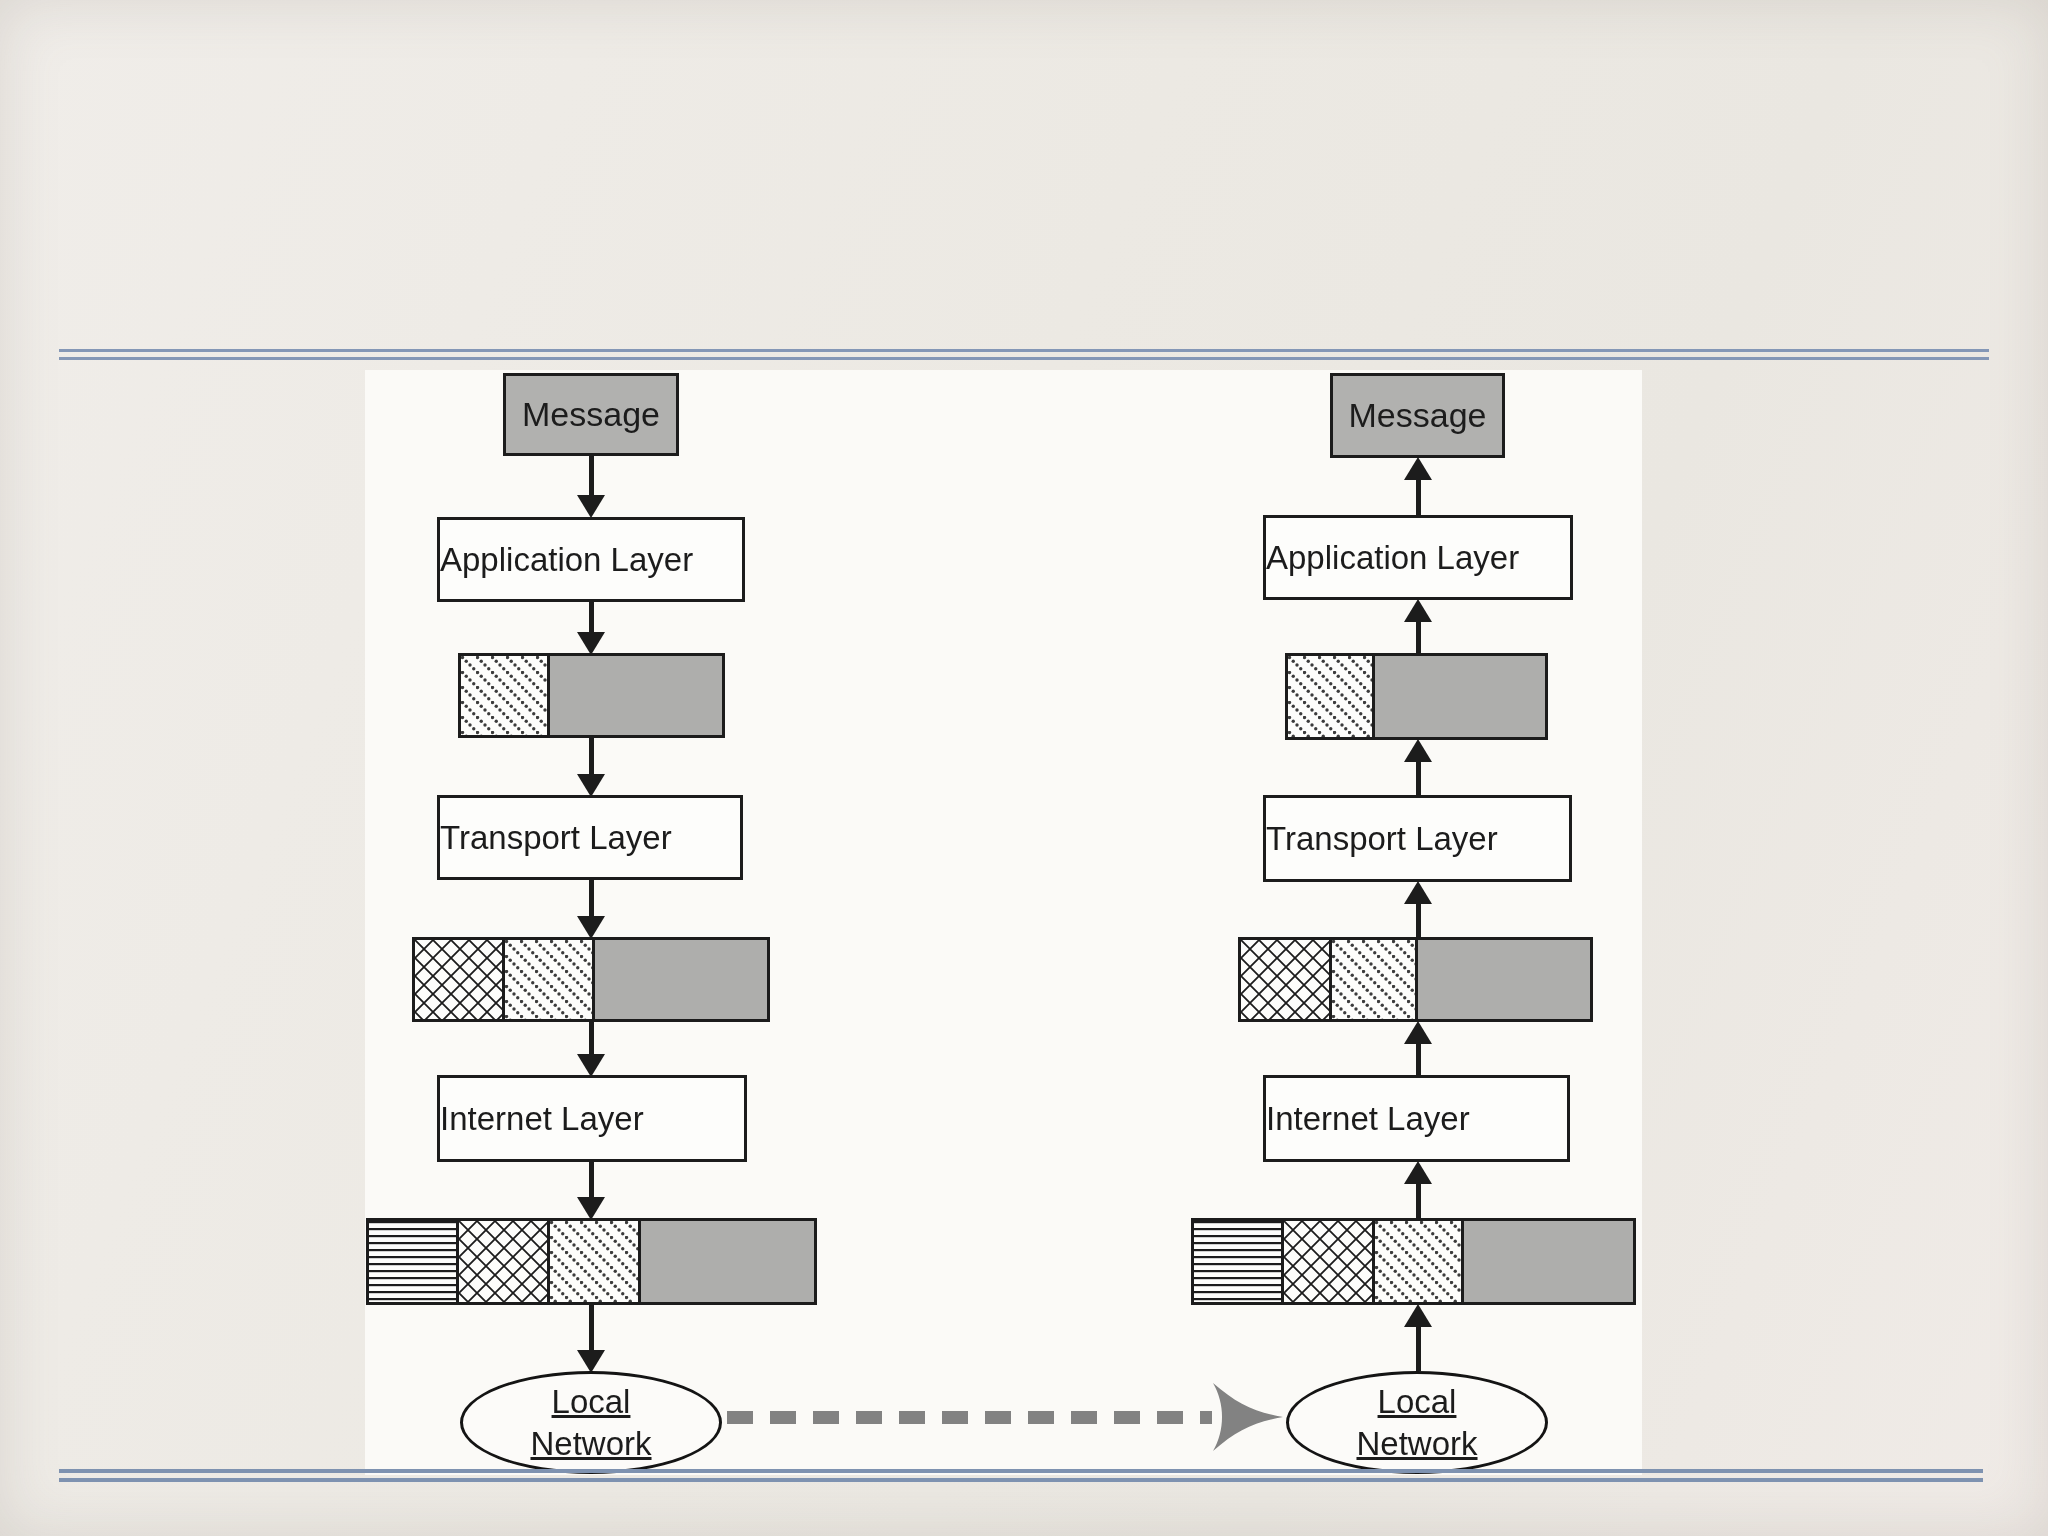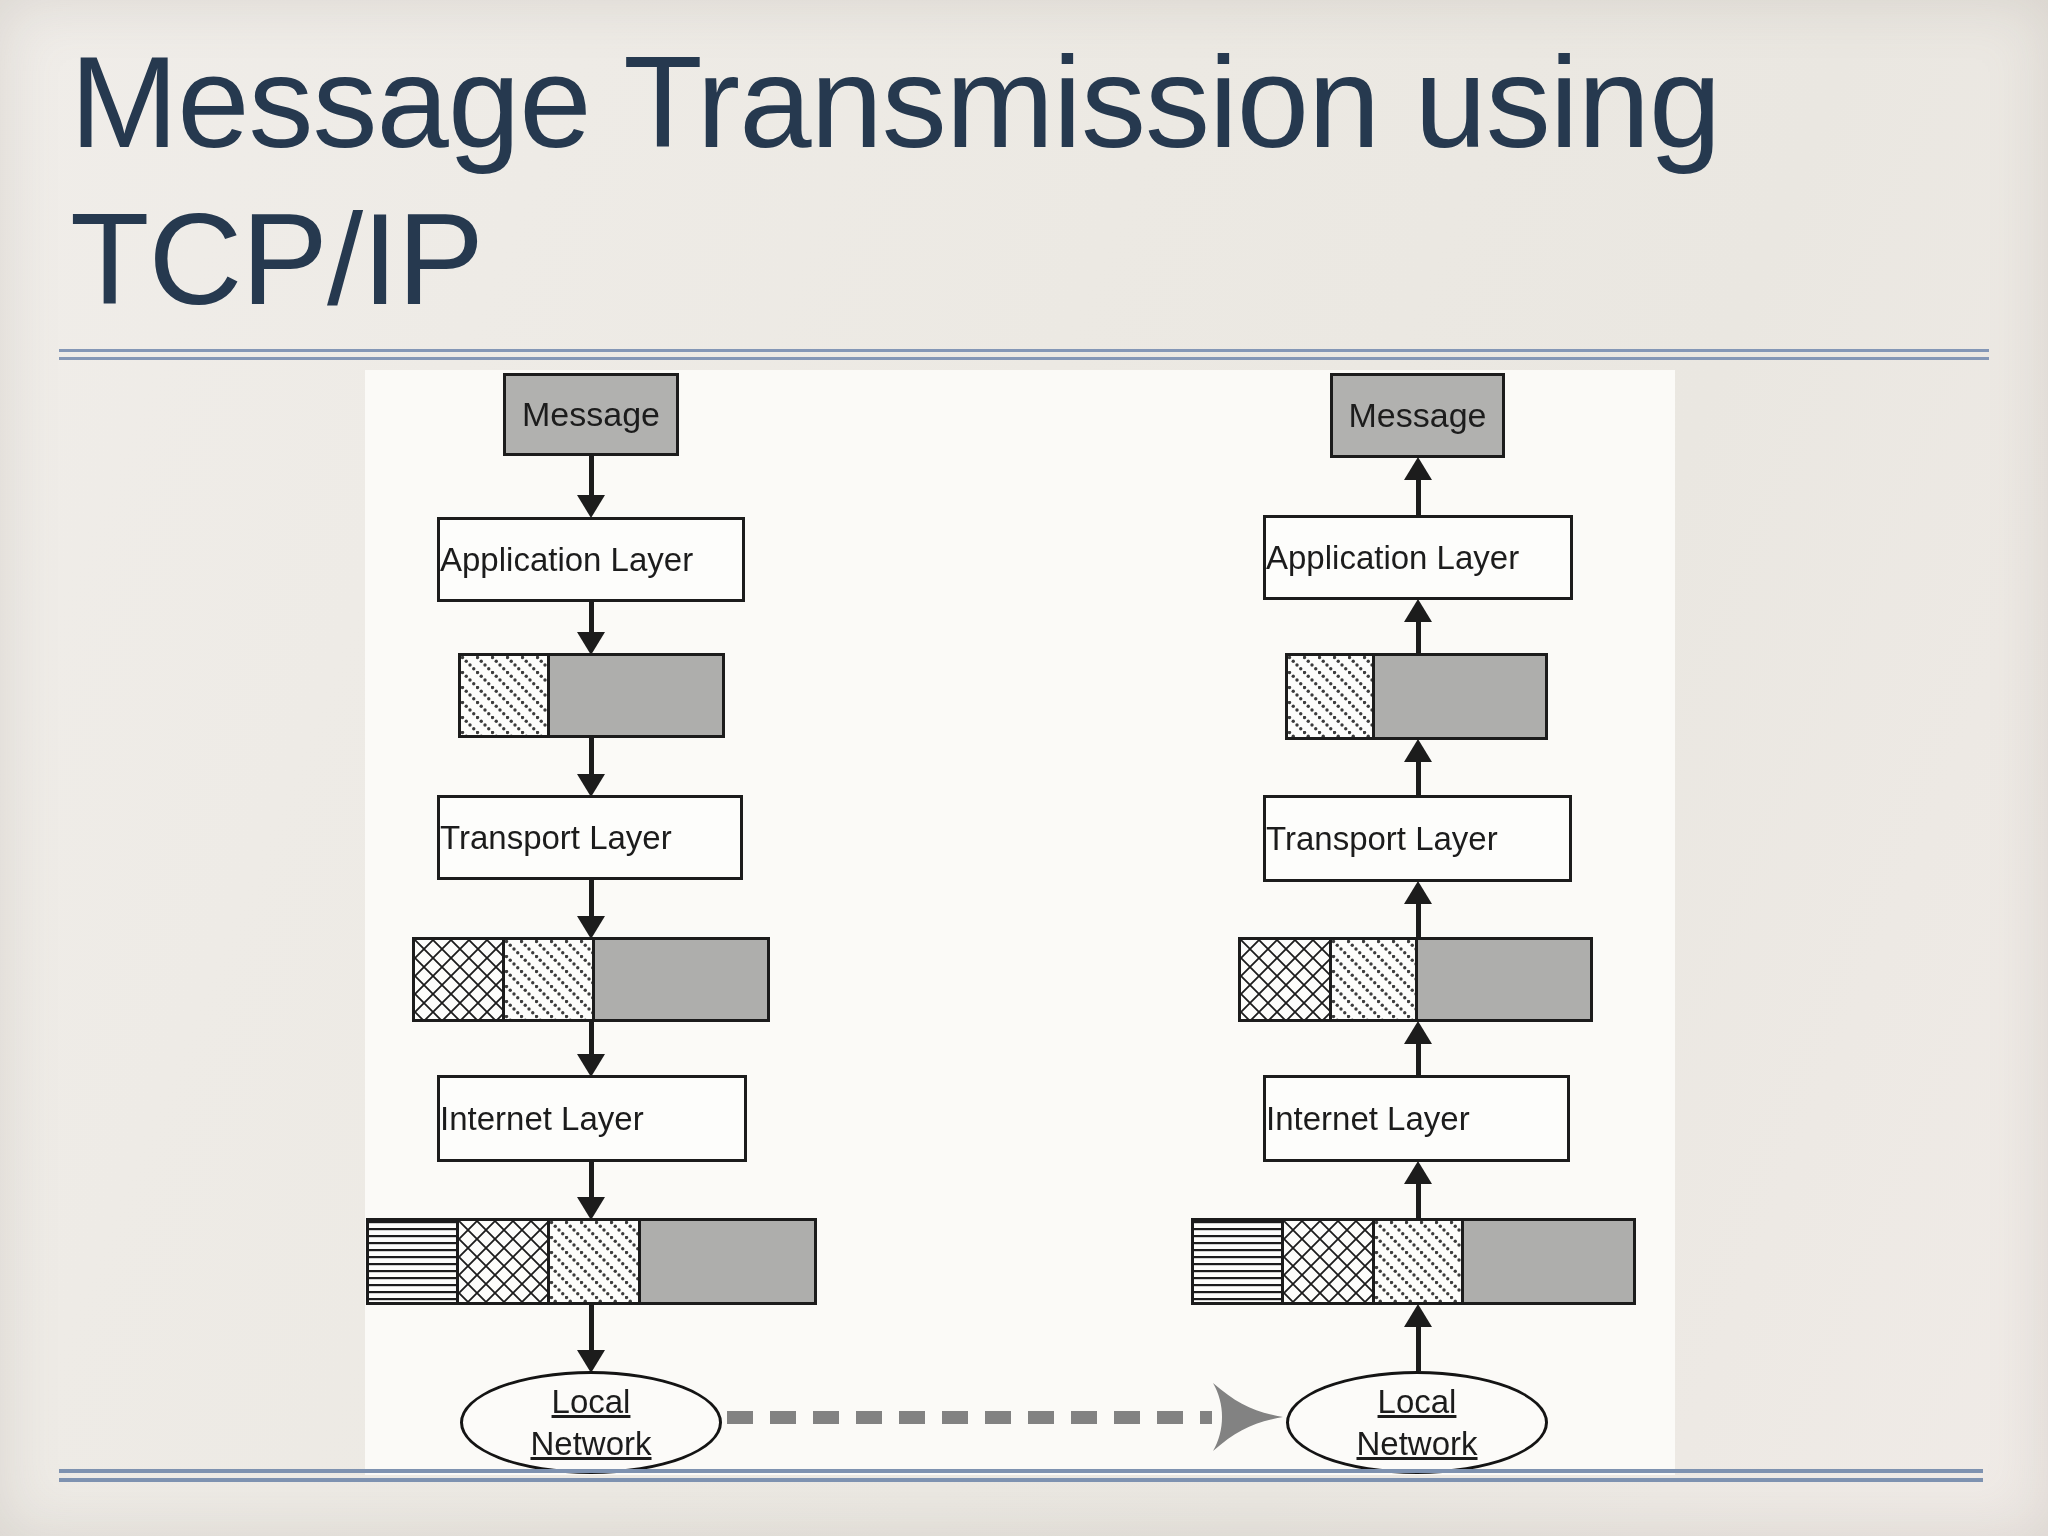--- a/index.html
+++ b/index.html
@@ -7,21 +7,21 @@
   .slide{position:relative;width:2048px;height:1536px;overflow:hidden;
          background:linear-gradient(112deg,#f0ede9 0%,#ece9e3 45%,#eae7e1 70%,#f0ebe7 100%);
          box-shadow:inset 0 0 60px rgba(120,110,100,0.18);}
   
   .title{position:absolute;left:70px;top:24px;width:1760px;
          font-size:130px;line-height:1.21;color:#26394f;letter-spacing:-1px;}
   .rule{position:absolute;height:0;border-top:3px solid #8497b6;}
   .rule.rule2{border-top-width:3px;}
   
   .panel{position:absolute;left:365px;top:370px;width:1277px;height:1105px;
-         background:#fbfaf7;padding-left:33px;}
+         background:#fbfaf7;}
   .lbox{position:absolute;box-sizing:border-box;border:3px solid #1c1c1c;background:#fdfdfb;
         display:flex;align-items:center;justify-content:flex-start;
         font-size:33px;color:#1c1c1c;}
   .mbox{position:absolute;box-sizing:border-box;border:3px solid #1c1c1c;background:#b1b1af;
         display:flex;align-items:center;justify-content:center;
         font-size:34px;color:#1c1c1c;}
   .seg{position:absolute;box-sizing:border-box;border:3px solid #1c1c1c;background:#fdfdfb;}
   .seg.gray{background:#aeaeac;}
   .seg svg{display:block;width:100%;height:100%;}
   .ellipse{position:absolute;box-sizing:border-box;border:3px solid #141414;border-radius:50%;
@@ -64,21 +64,20 @@
       </pattern>
       <pattern id="p-cross" width="18" height="18" patternUnits="userSpaceOnUse">
         <path d="M0 0 L18 18 M18 0 L0 18" stroke="#1c1c1c" stroke-width="1.8" fill="none"></path>
       </pattern>
       <pattern id="p-hlines" width="10" height="7" patternUnits="userSpaceOnUse">
         <rect x="0" y="0" width="10" height="2.2" fill="#1c1c1c"></rect>
       </pattern>
     </defs>
   </svg>
 
-  <div class="title">Message Transmission using TCP/IP</div>
   <div class="rule" style="left:59px;top:349px;width:1930px;"></div>
   <div class="rule rule2" style="left:59px;top:357px;width:1930px;"></div>
 
   <div class="panel">
 
     <div>
       <div class="mbox" style="left:138px;top:3px;width:176px;height:83px;">
         <span>Message</span>
       </div>
       <div class="arr down" style="left:226px;top:86px;height:61px;"></div>

